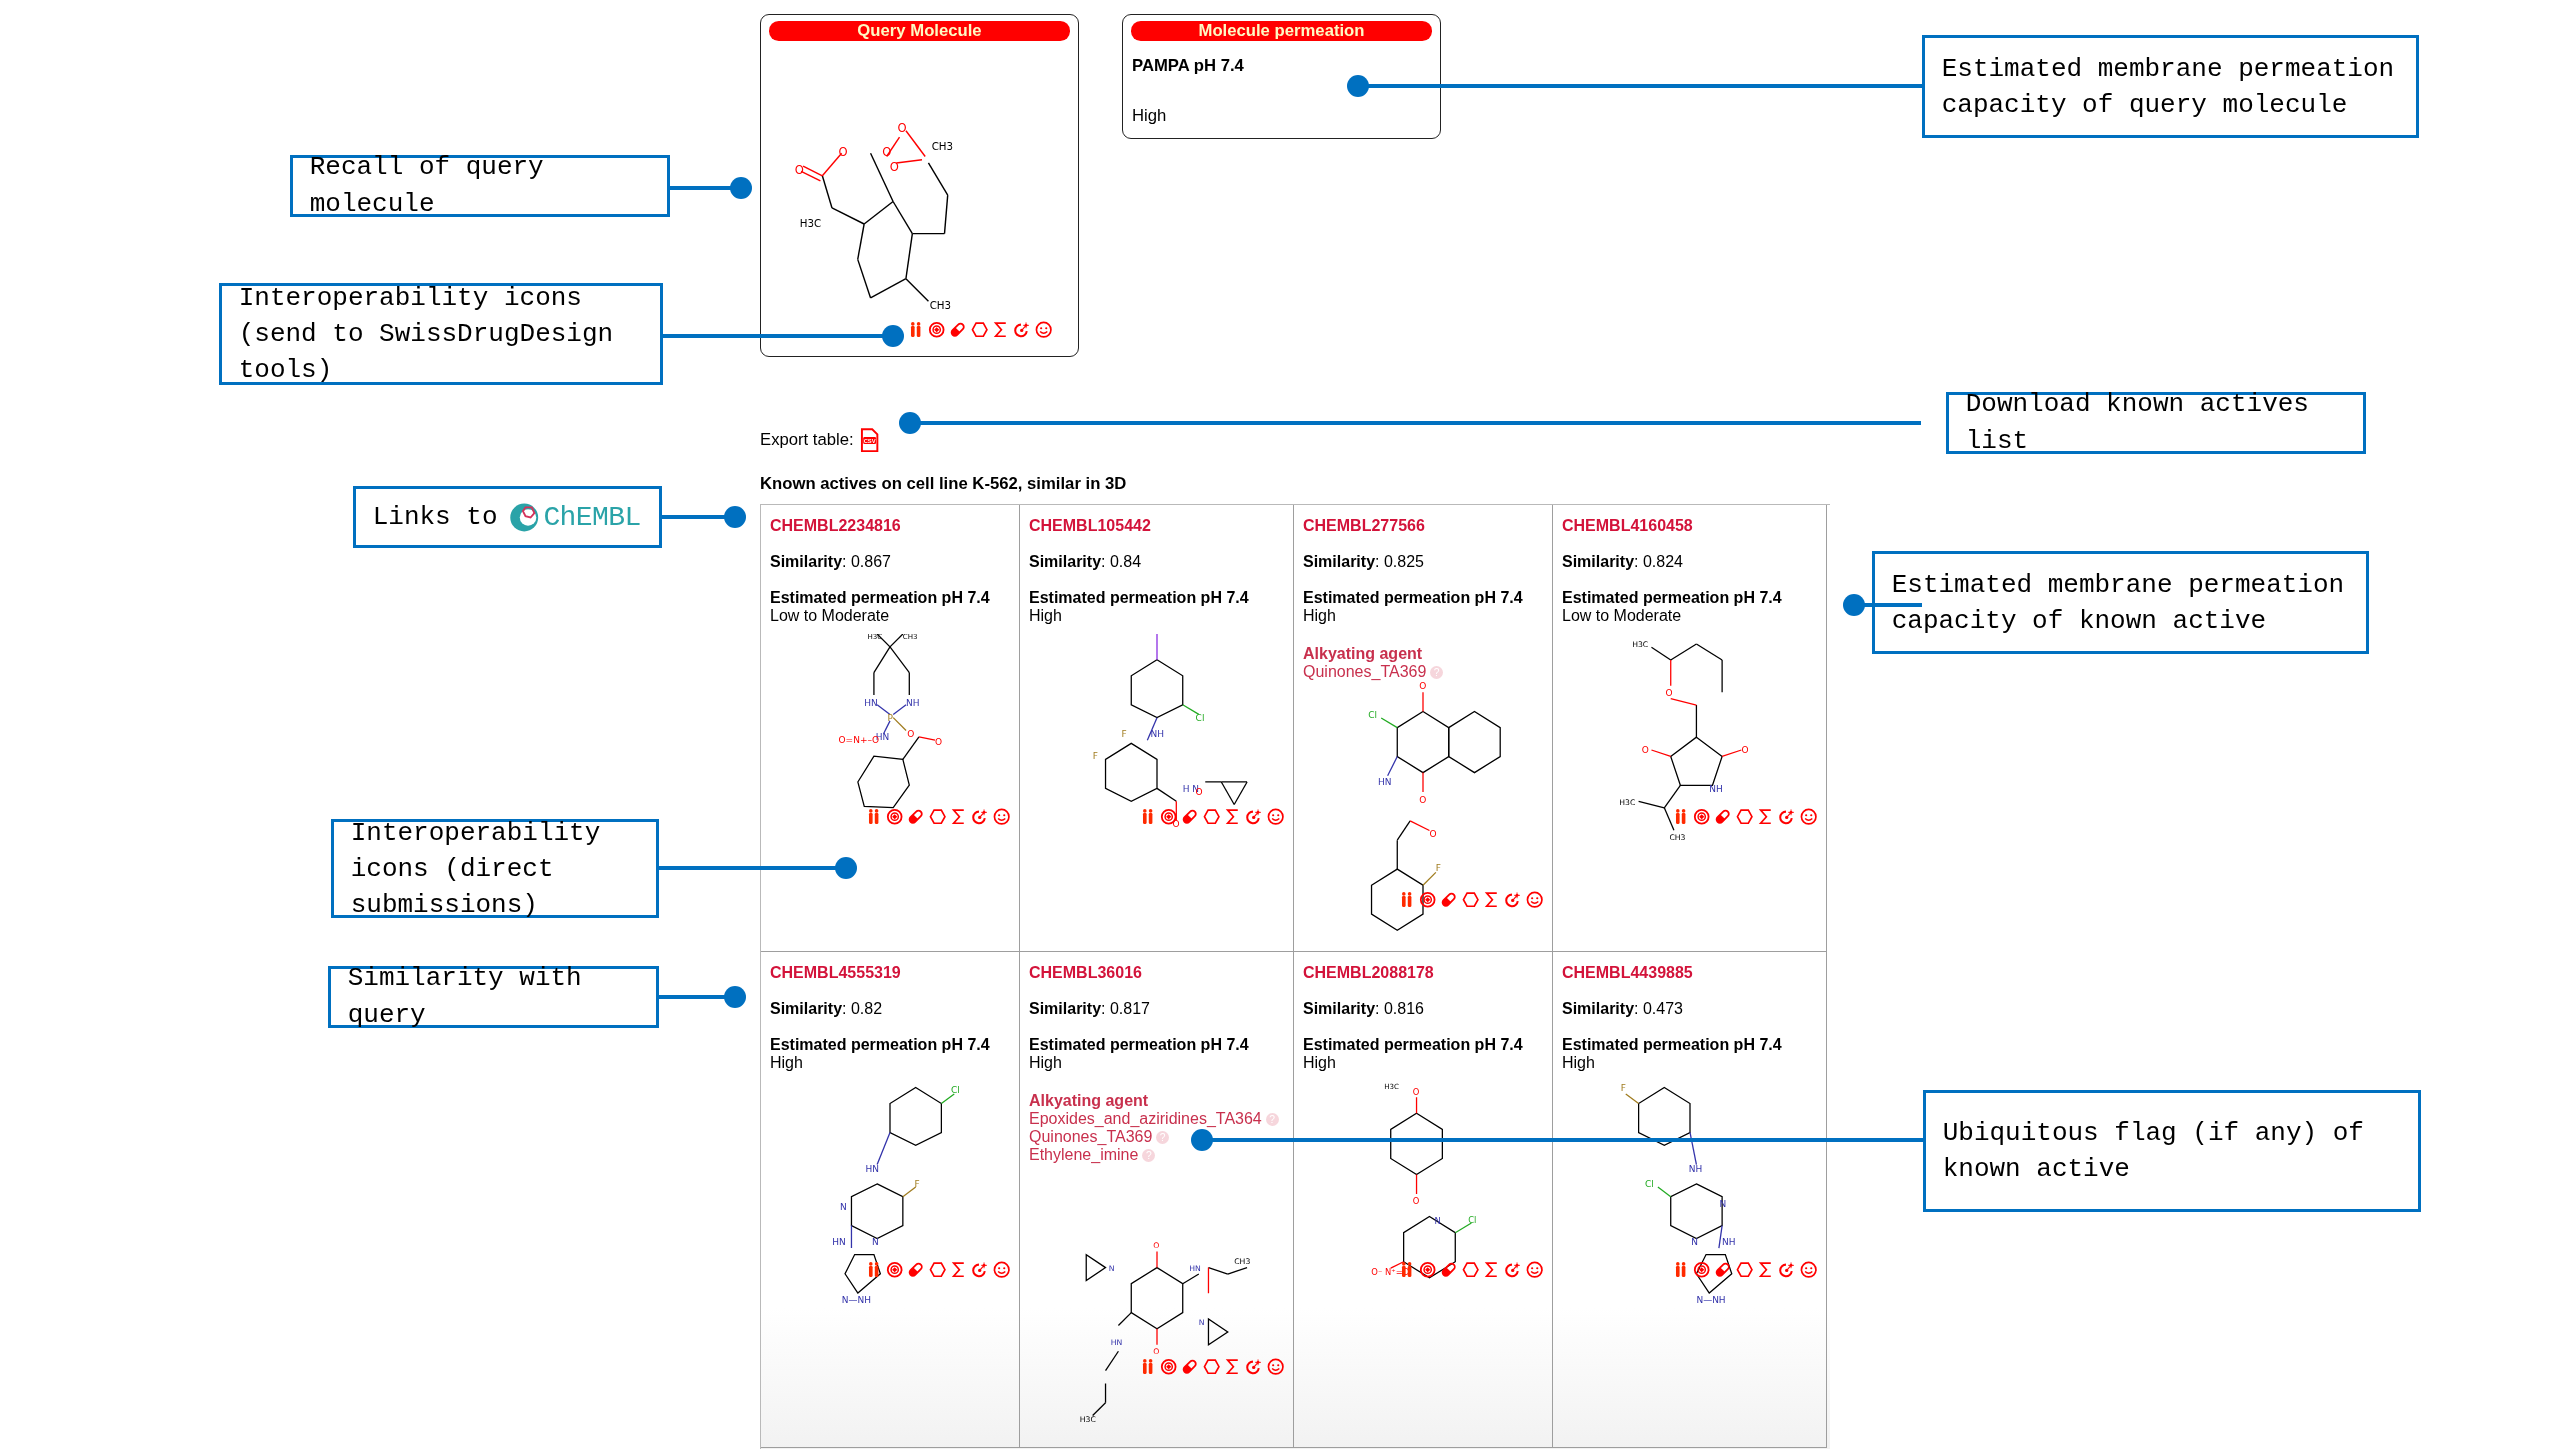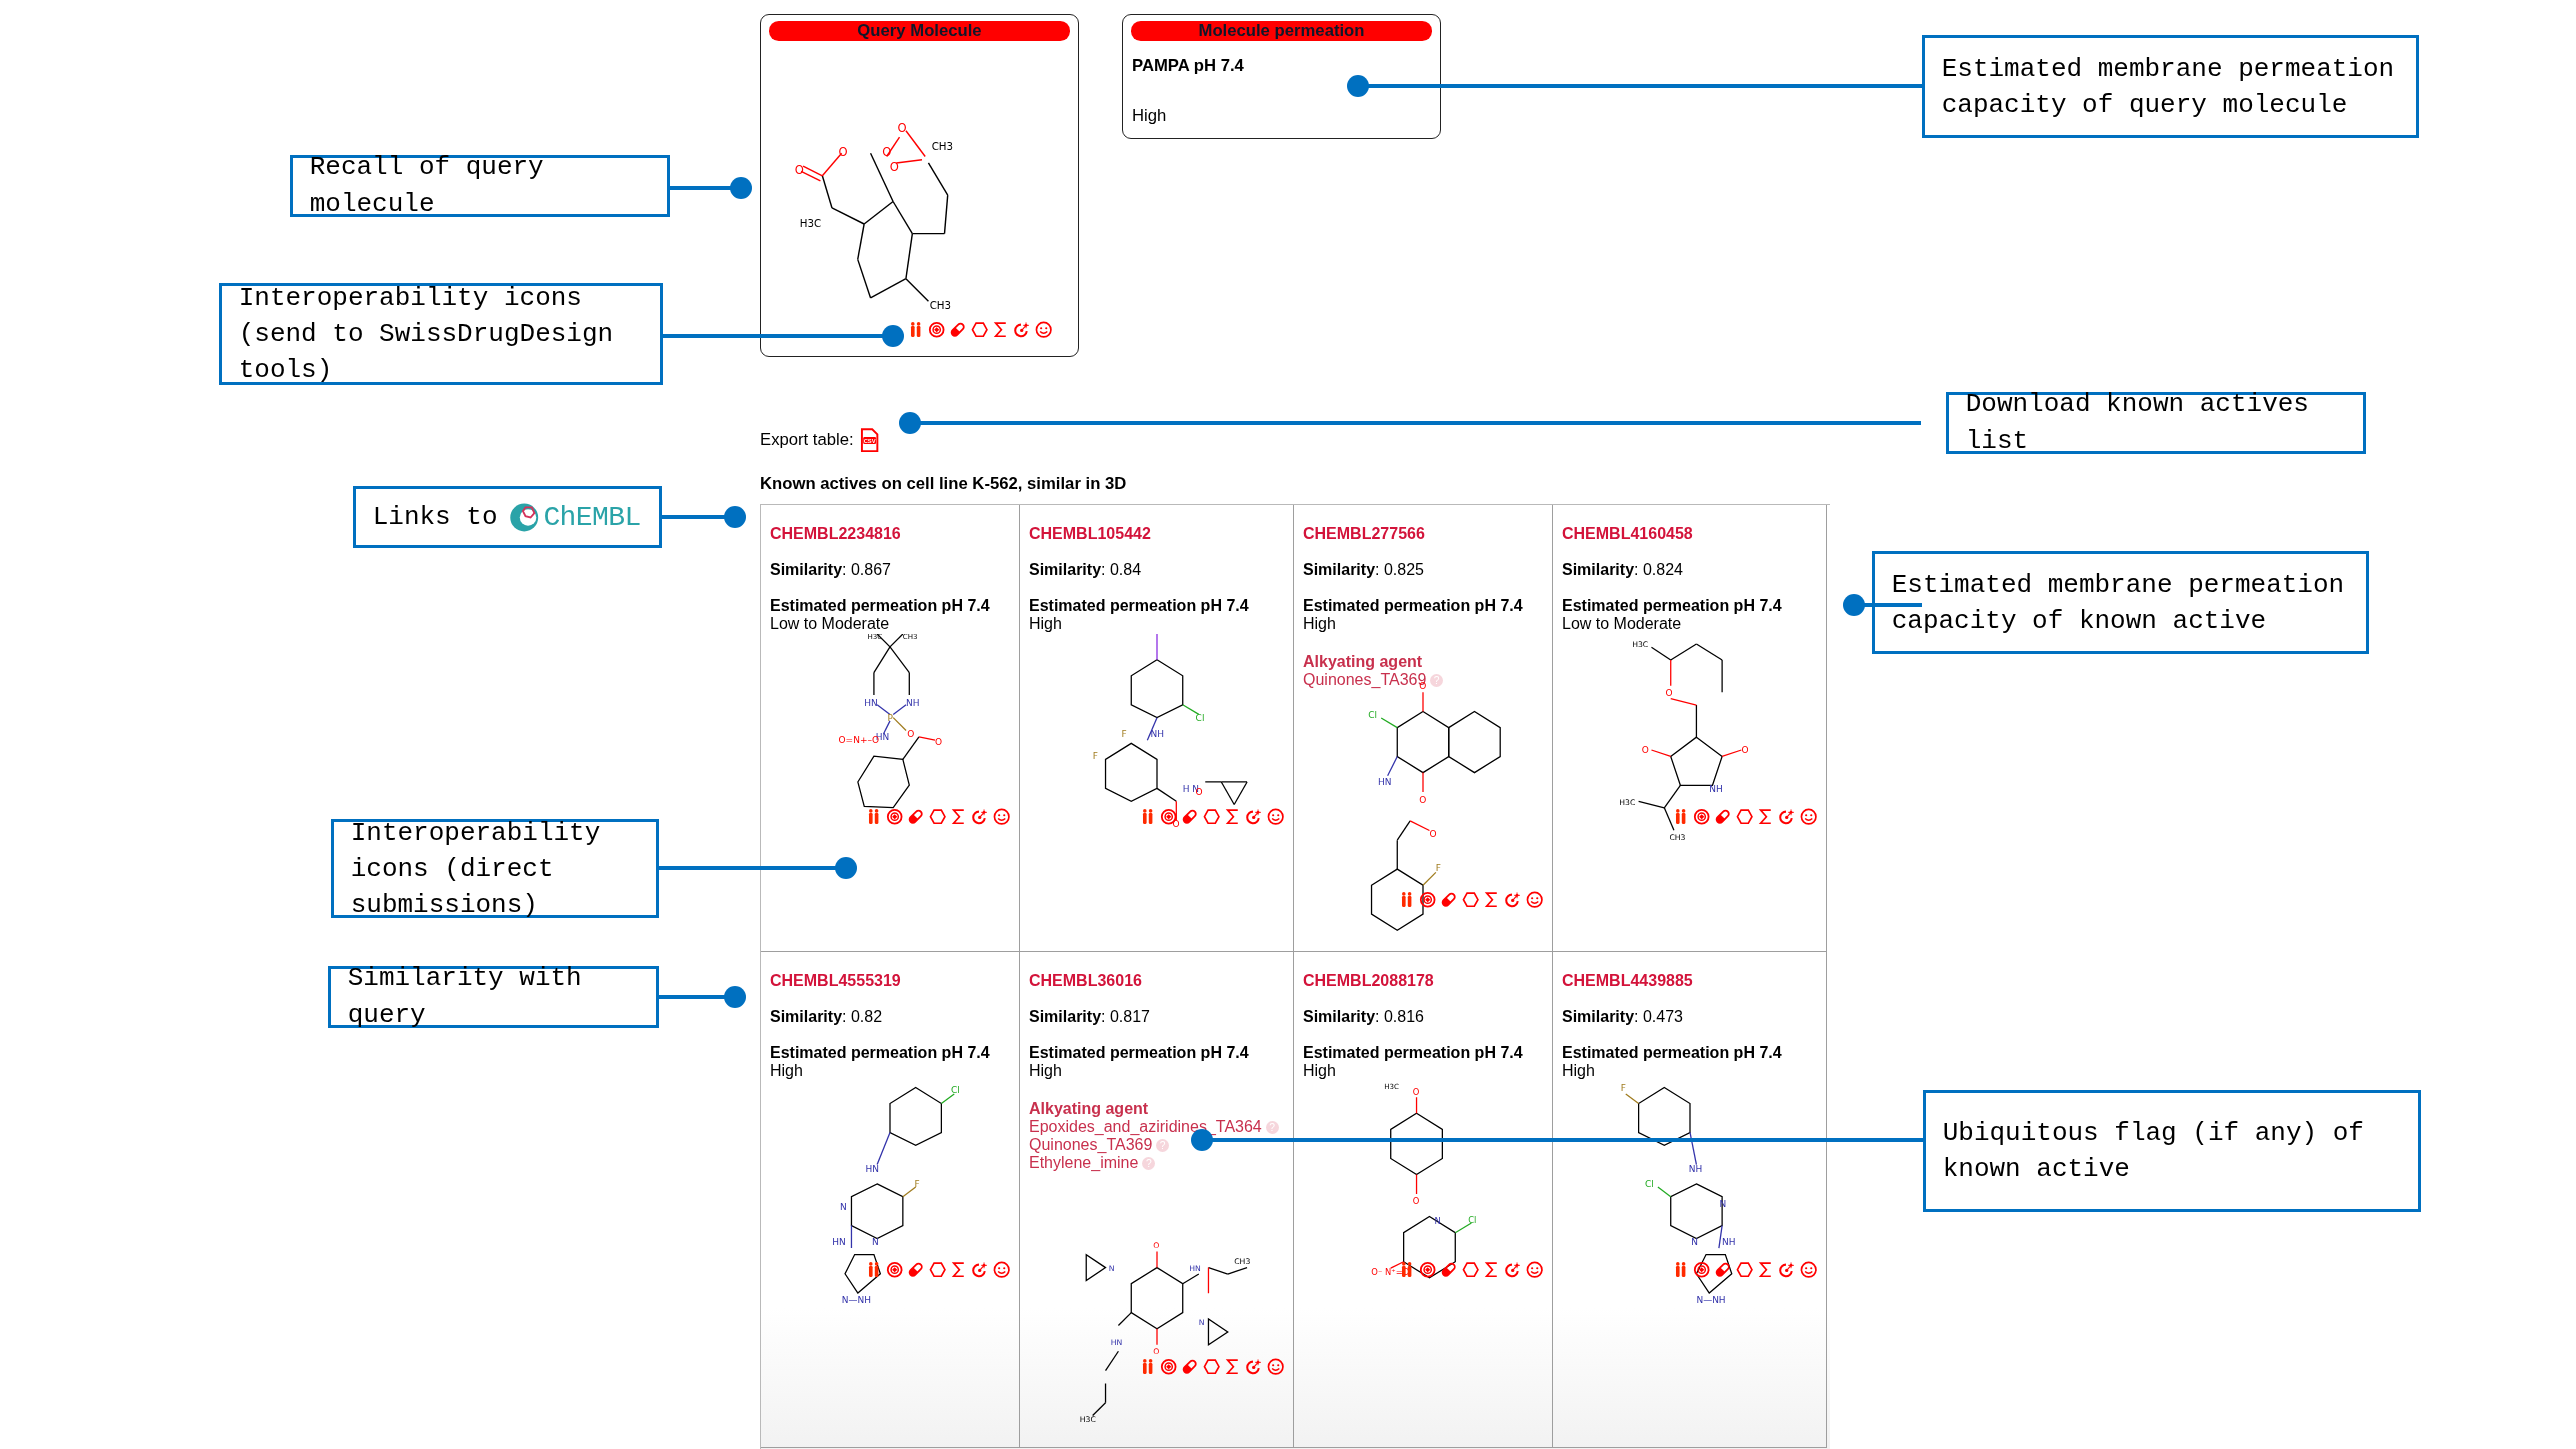--- a/index.html
+++ b/index.html
@@ -1,36 +1,36 @@
 <!DOCTYPE html>
 <html style="font-size:10.3px"><head>
 <meta charset="utf-8">
 <style>
   html, body { margin:0; padding:0; background:#ffffff; }
   body { width:2576px; height:1449px; position:relative; overflow:hidden; font-family:"Liberation Sans", sans-serif; color:#000; }
 
   
   .panel { position:absolute; border:1.9px solid #222; border-radius:9px; background:#fff; box-sizing:border-box; }
-  .panel-header { margin:6.4px 7.7px 0 7.7px; height:19.3px; border-radius:9.7px; background:#ff0000; color:#0f172a; font-weight:bold; font-size:16.7px; line-height:19.3px; text-align:center; }
+  .panel-header { margin:6.4px 7.7px 0 7.7px; height:19.3px; border-radius:9.7px; background:#ff0000; color:#fef9c3; font-weight:bold; font-size:16.7px; line-height:19.3px; text-align:center; }
   #query-panel { left:760px; top:14px; width:319px; height:343px; }
   #perm-panel { left:1122px; top:14px; width:319px; height:125px; }
   .perm-label { position:absolute; left:9px; top:41px; font-weight:bold; font-size:16.7px; }
   .perm-value { position:absolute; left:9px; top:91px; font-size:16.7px; }
   .query-mol { position:absolute; left:26px; top:77px; width:270px; height:219px; }
   .icon-row { position:absolute; display:flex; gap:3.9px; align-items:center; }
   .icon-row .ic { width:17.4px; height:17.4px; display:inline-block; }
   #query-panel .icon-row { right:26px; bottom:18px; }
 
   .export { position:absolute; left:760px; top:428px; font-size:16.7px; display:flex; align-items:center; gap:6.4px; }
   .csv-icon { width:19.3px; height:24.5px; display:inline-block; }
   .table-title { position:absolute; left:760px; top:474px; font-weight:bold; font-size:16.7px; }
 
   #grid { position:absolute; left:760px; top:504px; width:1070px; height:945px; border-top:1.9px solid #b9b9b9; border-left:1.3px solid #b9b9b9; box-sizing:border-box; display:grid; grid-template-columns:259px 274px 259px 274px; grid-template-rows:447px 496px; background:linear-gradient(#fff 85%, #f2f2f2 100%); }
   .cell { position:relative; border-right:1.3px solid #9e9e9e; border-bottom:1.3px solid #9e9e9e; box-sizing:border-box; padding:6.4px 9px; font-size:16px; }
-  .cell .chembl { color:#d3133a; font-weight:bold; display:block; margin-top:14px; text-decoration:none; }
+  .cell .chembl { color:#d3133a; font-weight:bold; display:block; margin-top:6px; text-decoration:none; }
   .cell .sim { margin-top:18px; }
   .cell .sim b { font-weight:bold; }
   .cell .perm-title { margin-top:18px; font-weight:bold; }
   .cell .perm-val { }
   .flag-block { margin-top:19.3px; color:#c8304d; }
   .flag-block .flag-head { font-weight:bold; }
   .flag-block .flag-item { display:block; }
   .qmark { display:inline-block; width:13px; height:13px; border-radius:50%; background:#f6d6dc; color:#fff; font-size:10.3px; line-height:13px; text-align:center; margin-left:3.9px; vertical-align:middle; }
   .mol { position:absolute; left:50%; transform:translateX(-50%); }
   .cell .icon-row { right:9px; }

